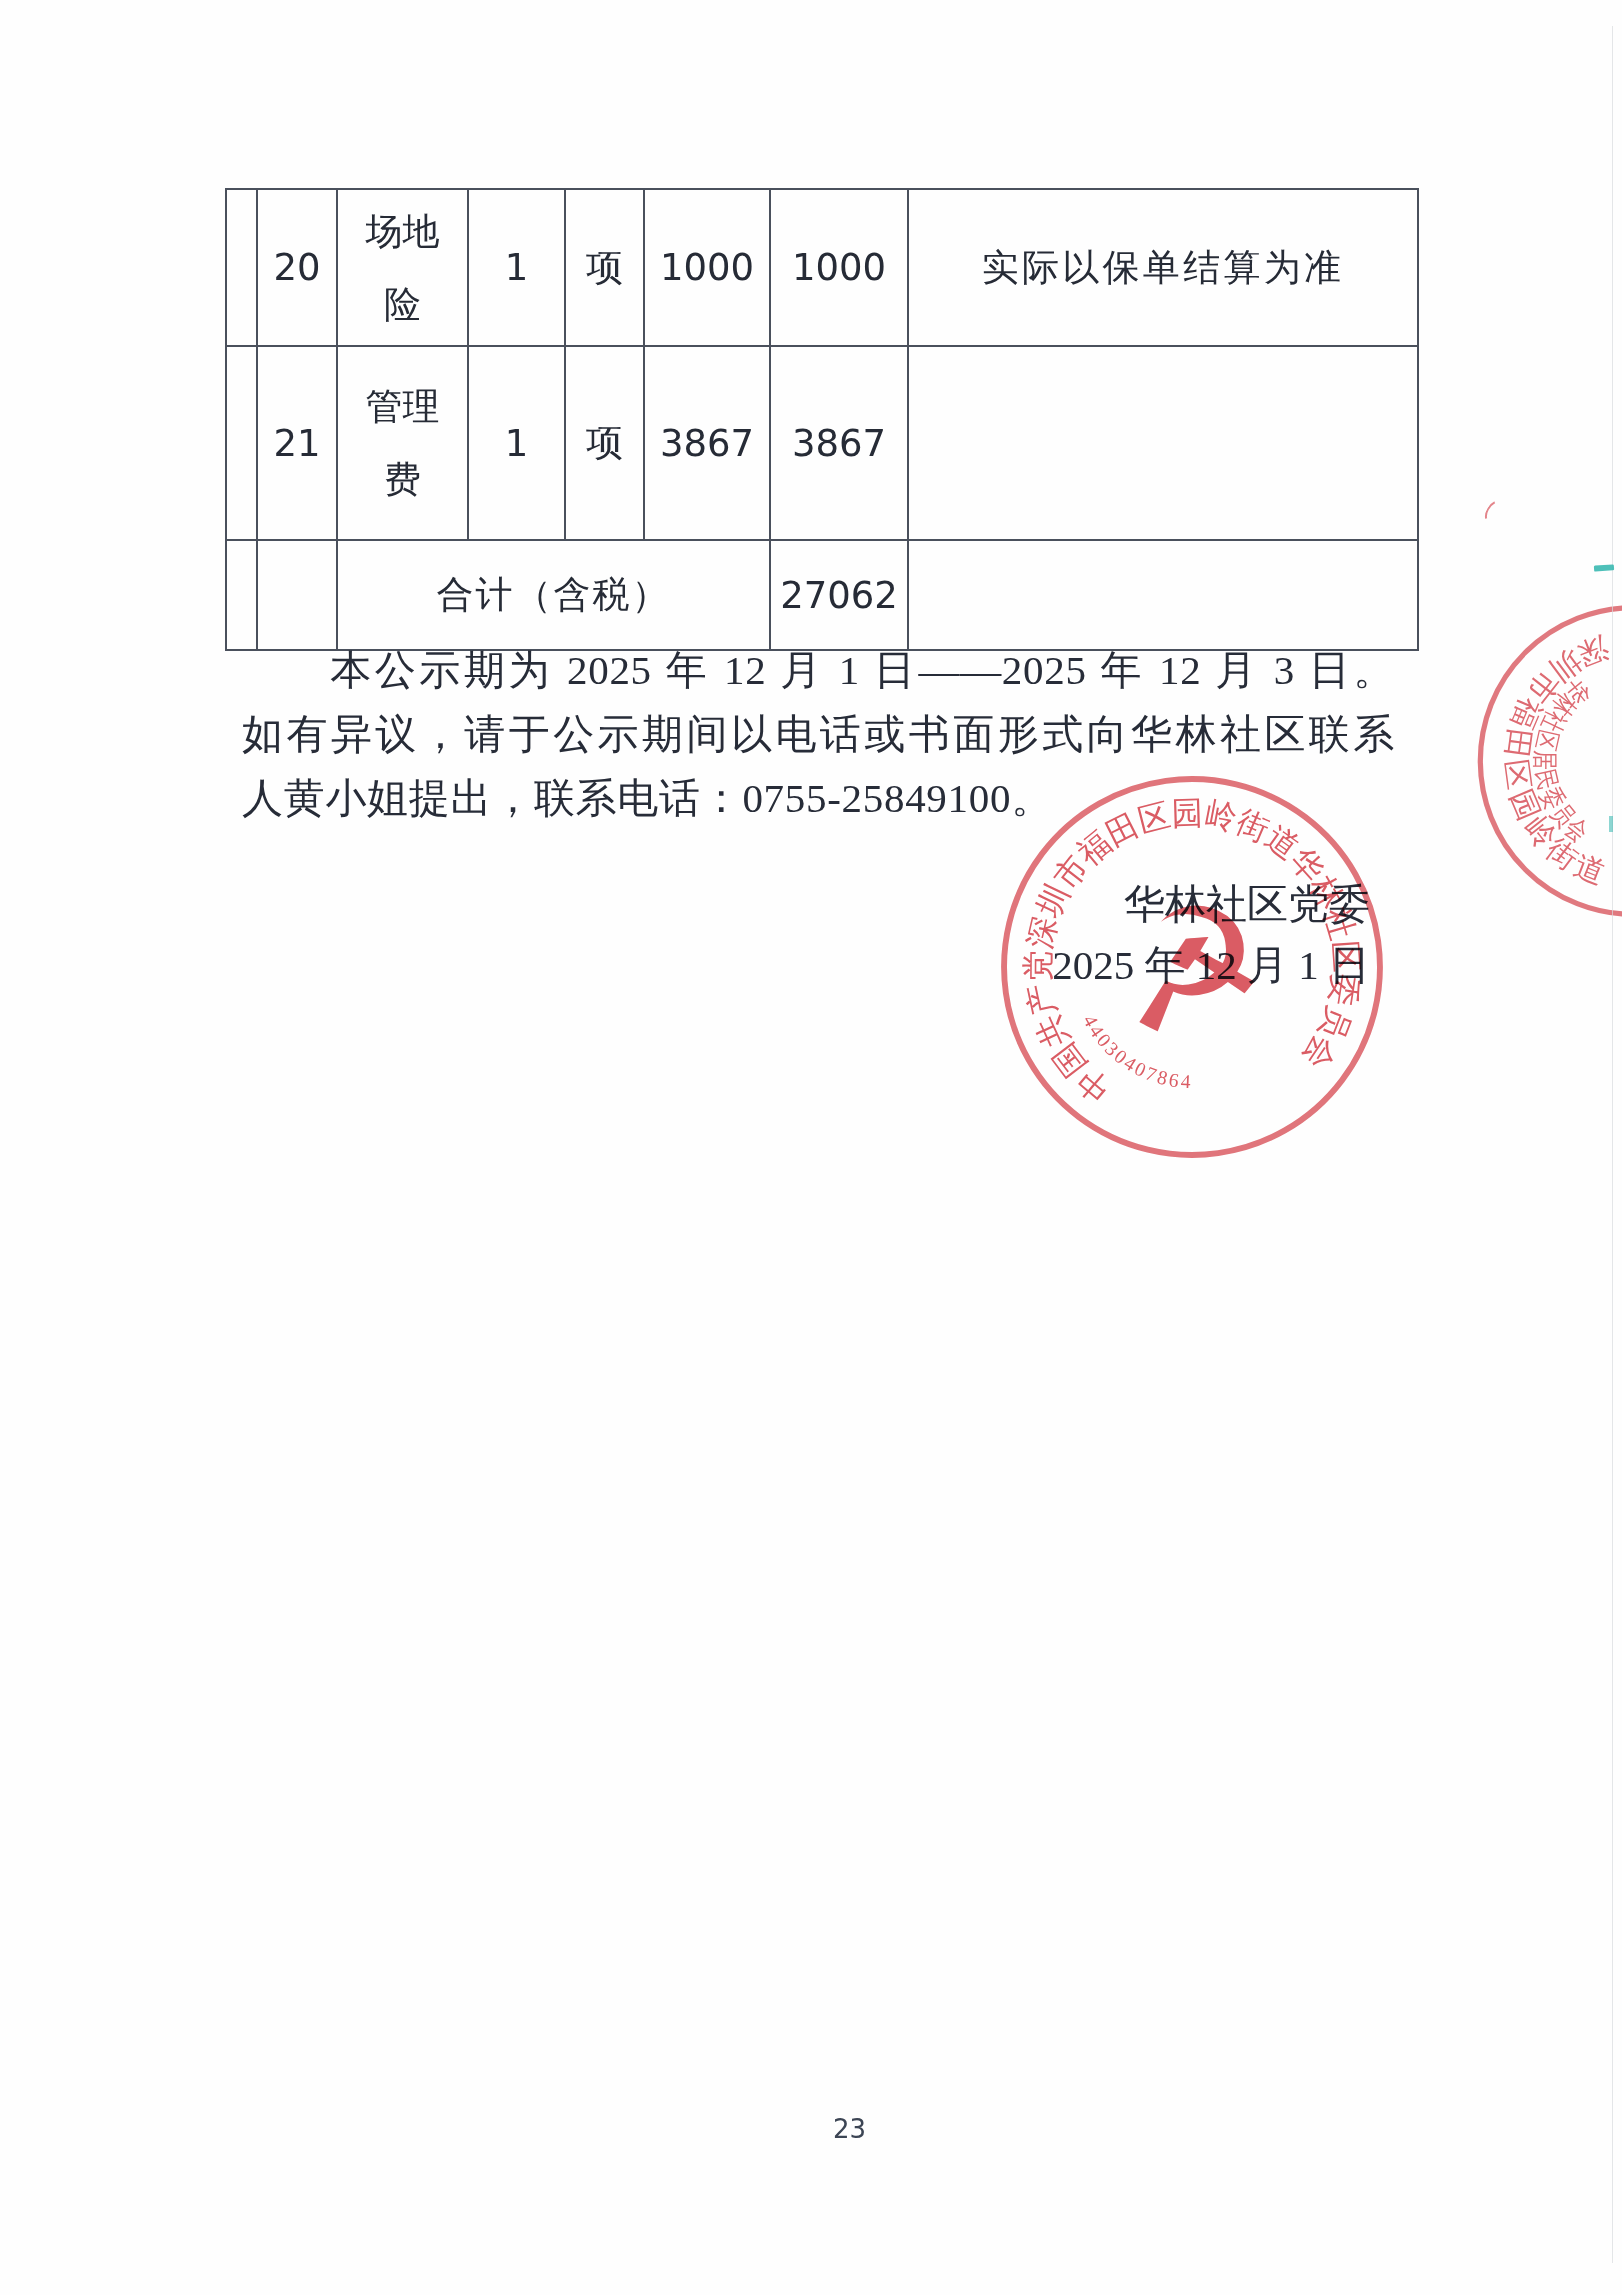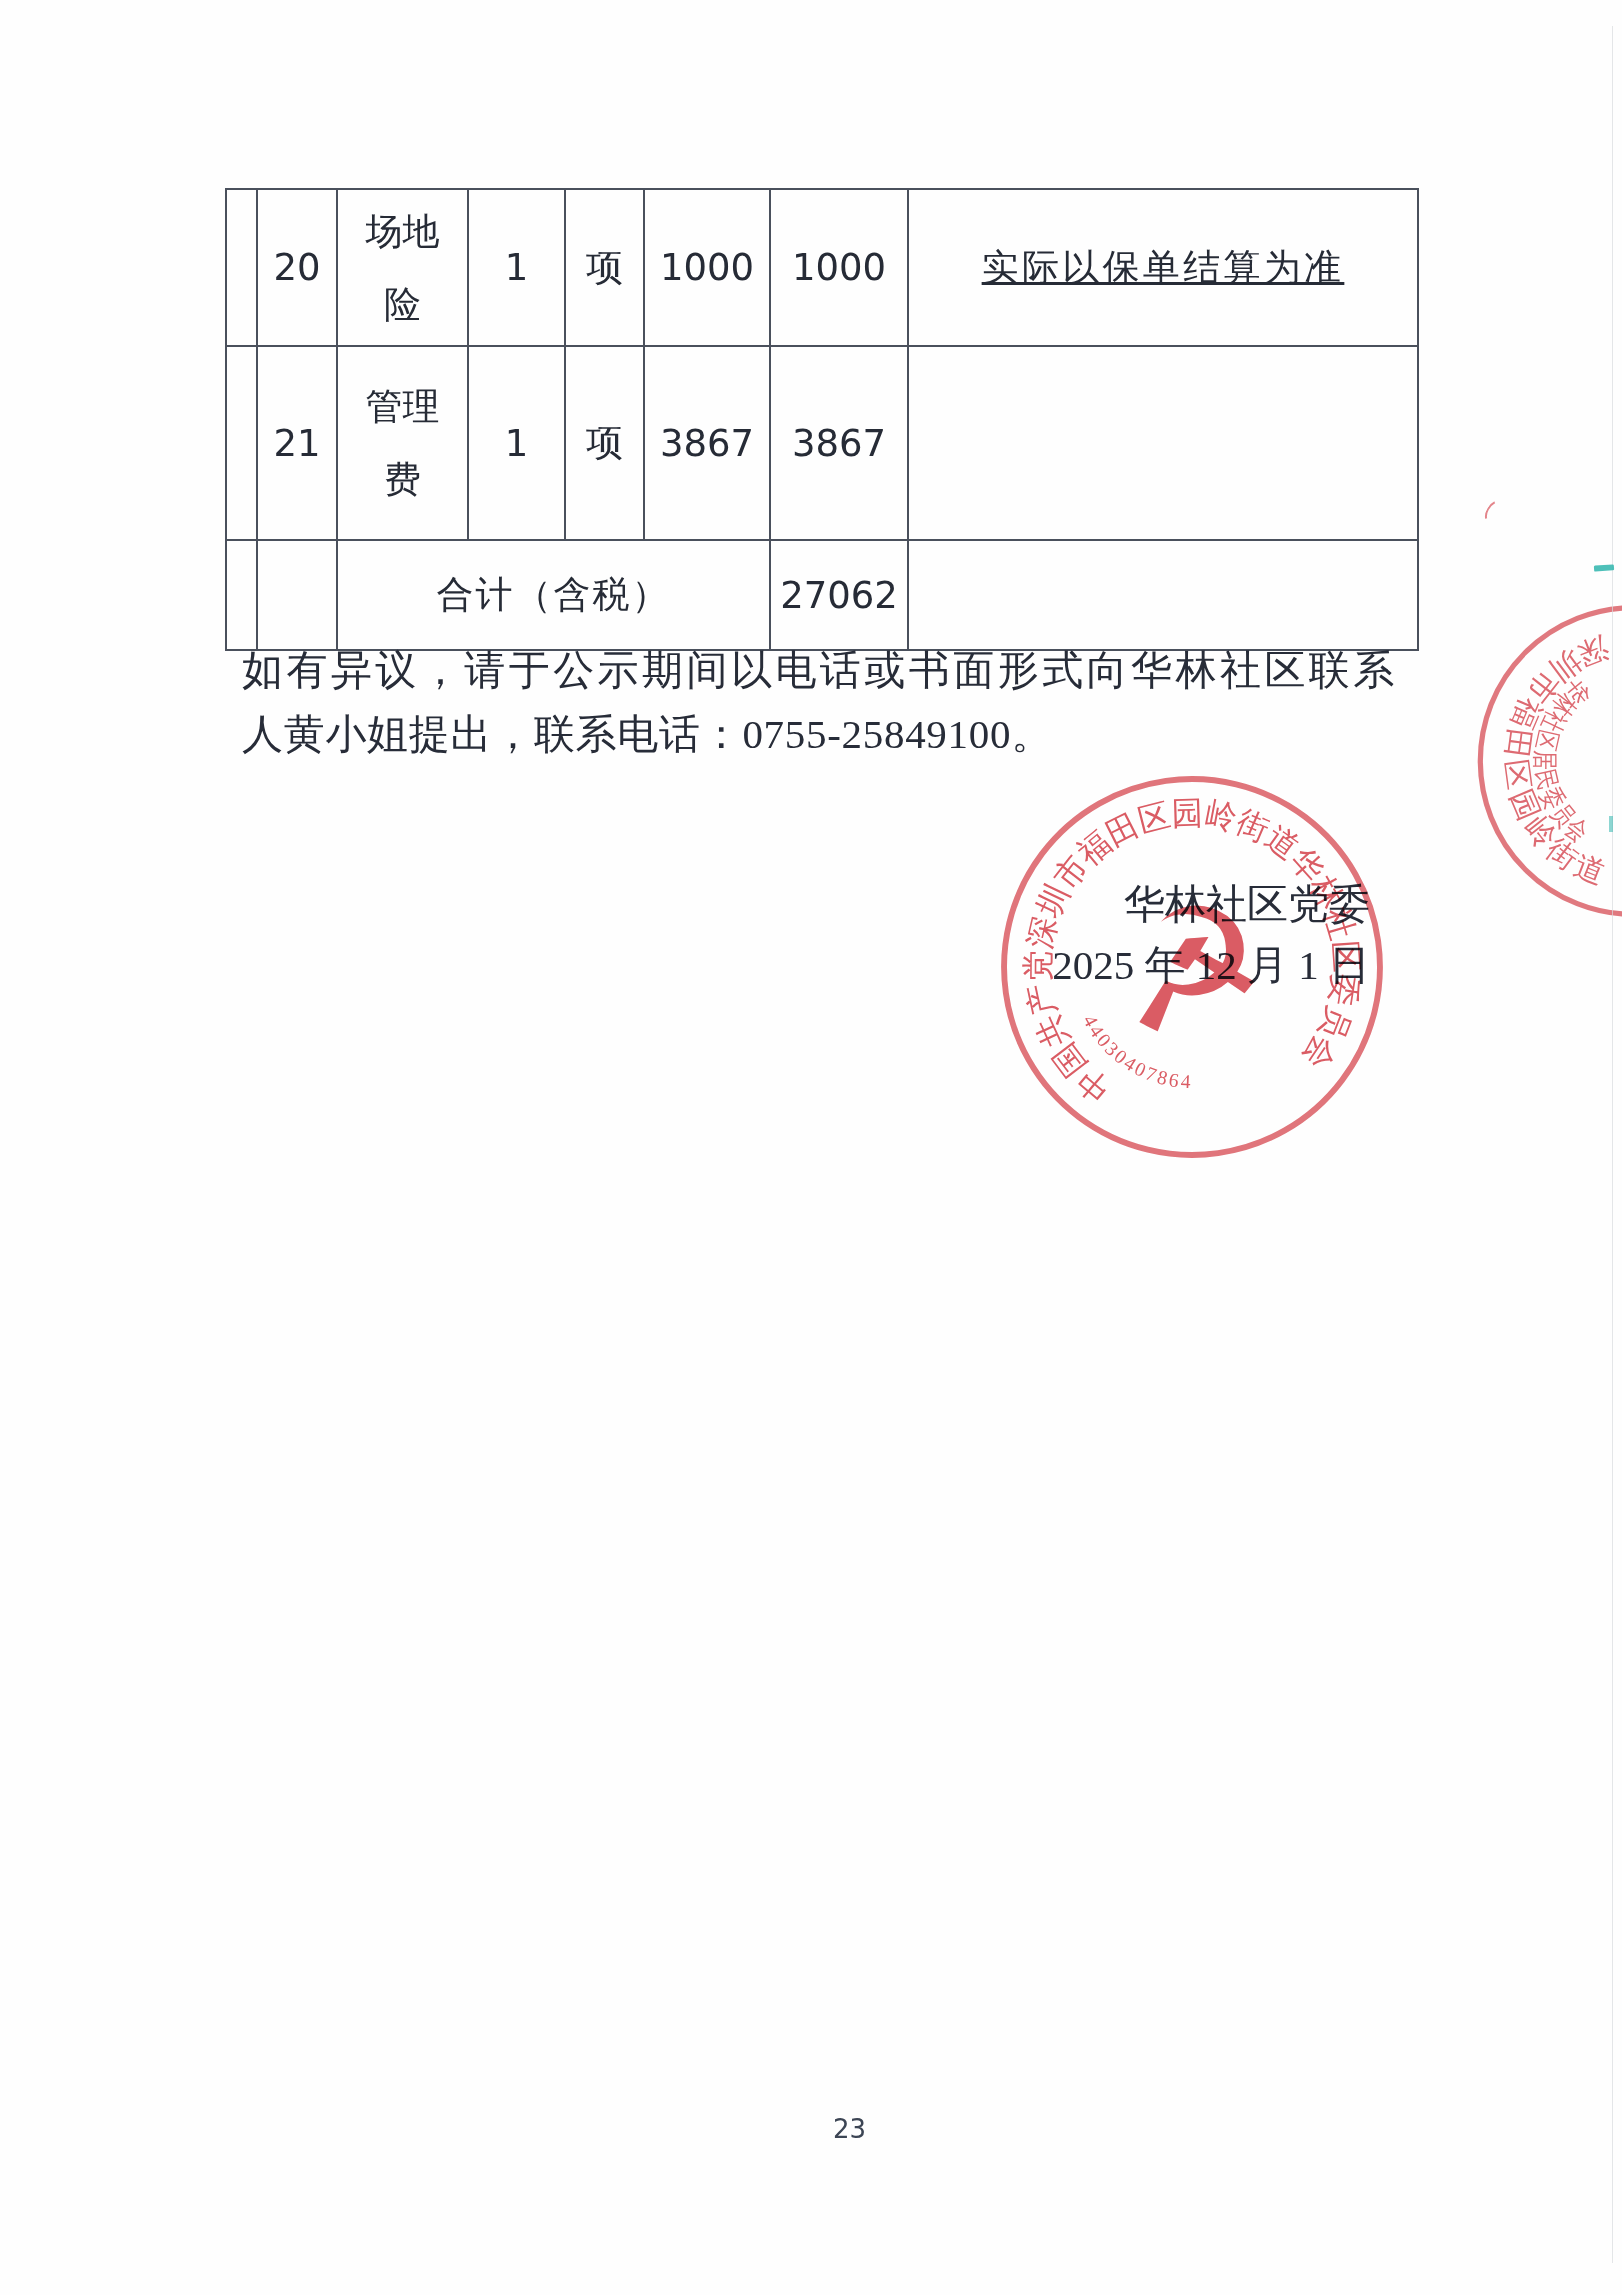--- a/index.html
+++ b/index.html
@@ -15,21 +15,21 @@
   }
   table.fee-table td{
     border:2px solid #4a505c;text-align:center;vertical-align:middle;
     font-size:37px;color:#262b36;padding:0;overflow:hidden;
   }
   tr.r-20{height:157px;}
   tr.r-21{height:194px;}
   tr.r-total{height:110px;}
   td.num{font-family:"DejaVu Sans","Liberation Sans",sans-serif;font-size:36px;}
   td.name div{line-height:73px;}
-  td.remark{letter-spacing:3.3px;text-decoration:underline;}
+  td.remark{letter-spacing:3.3px;}
   td.total-label{letter-spacing:2px;}
   
   .body-text{
     position:absolute;left:242px;top:638px;width:1153px;
     font-size:41px;line-height:64px;letter-spacing:0.7px;
   }
   .body-text .jline{text-align:justify;text-align-last:justify;}
   .body-text .indent{text-indent:2.15em;}
   
   .signature{
@@ -124,20 +124,21 @@
       <td></td>
       <td></td>
       <td colspan="4" class="total-label">合计（含税）</td>
       <td class="num">27062</td>
       <td></td>
     </tr>
   </tbody>
     </table>
 
   <div class="body-text">
+    <div class="jline indent">本公示期为 2025 年 12 月 1 日——2025 年 12 月 3 日。</div>
     <div class="jline">如有异议，请于公示期间以电话或书面形式向华林社区联系</div>
     <div>人黄小姐提出，联系电话：0755-25849100。</div>
   </div>
 
   <div class="signature">
     <div>华林社区党委</div>
     <div>2025 年 12 月 1 日</div>
   </div>
 
   <svg class="stamp-main" viewBox="0 0 620 620">

